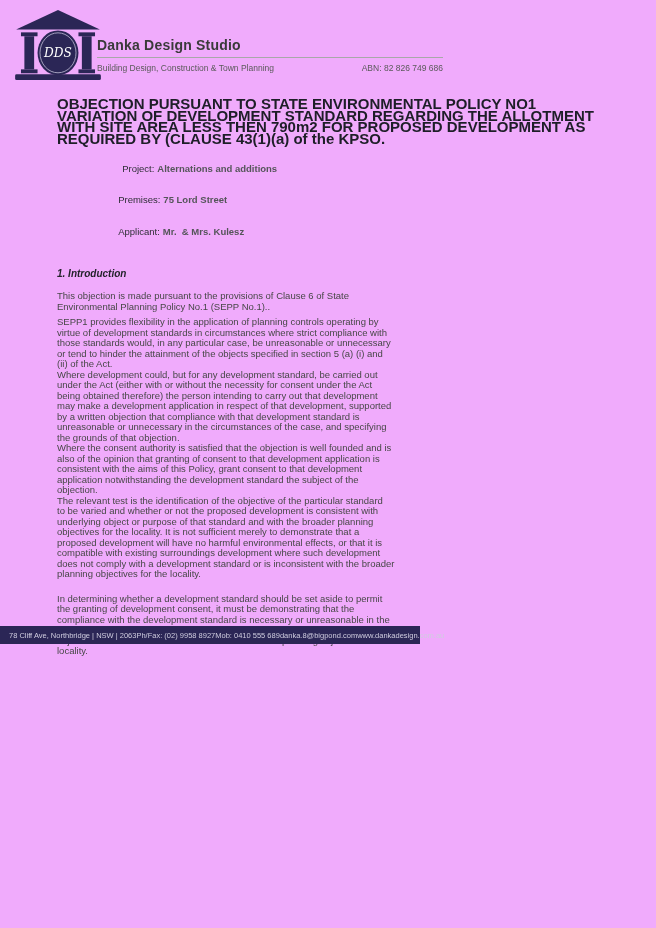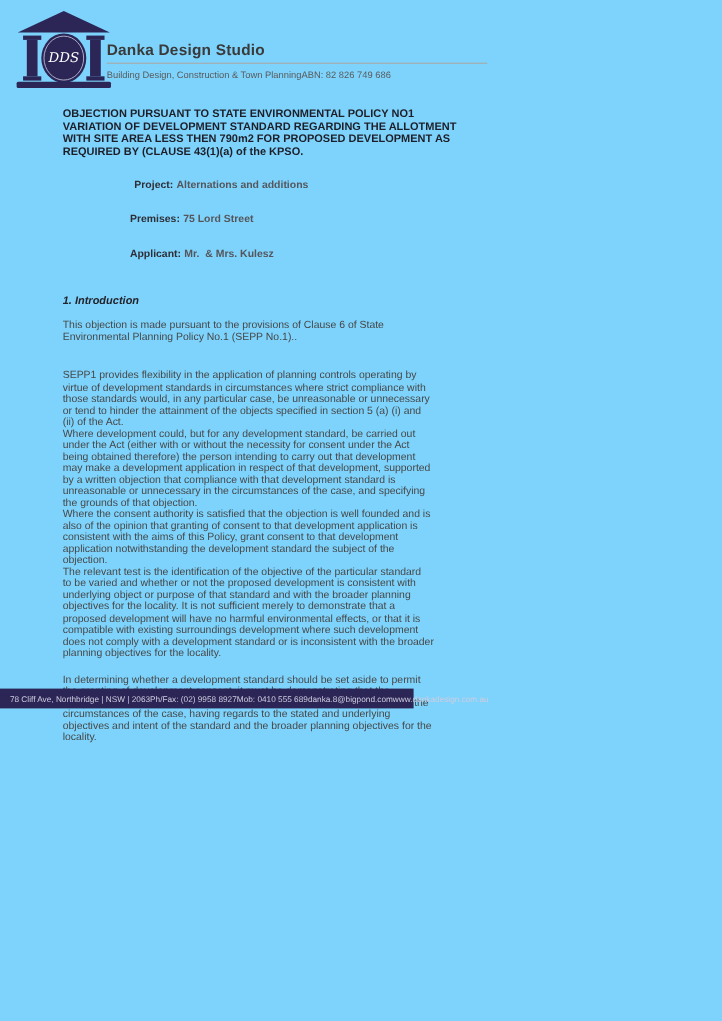--- a/index.html
+++ b/index.html
@@ -1,20 +1,20 @@
 <!DOCTYPE html>
 <html><head>
 <meta charset="utf-8">
 <style>
   html, body { margin: 0; padding: 0; background: #ffffff; }
   .page {
     position: relative;
     width: 656px;
     height: 928px;
-    background: #7dd3fc;
+    background: #f0abfc;
     font-family: "Liberation Sans", sans-serif;
     overflow: hidden;
   }
 
   
   .logo {
     position: absolute;
     left: 14px;
     top: 8px;
     width: 88px;
@@ -33,70 +33,71 @@
     letter-spacing: 0.2px;
   }
   .header-rule {
     margin-top: 4px;
     border: none;
     border-top: 1px solid #a8a8a8;
     height: 0;
   }
   .header-sub {
     display: flex;
+    justify-content: space-between;
     margin-top: 5px;
     font-size: 8.5px;
     color: #5a5a5a;
   }
 
   
   .doc {
     position: absolute;
     left: 57px;
     top: 98px;
     width: 410px;
     color: #474747;
     font-size: 9.5px;
     line-height: 10.5px;
   }
   .title {
     font-weight: bold;
     color: #1e1e28;
-    font-size: 10px;
+    font-size: 15px;
     line-height: 11.6px;
     white-space: pre;
   }
   .meta { margin-top: 9px; }
   .meta-row {
     white-space: pre;
     line-height: 10.5px;
   }
   .meta-row.indent { padding-left: 4px; }
-  .meta-label { font-weight: bold; color: #2e2e36; padding-left: 40px; }
+  .meta-label { font-weight: normal; color: #2e2e36; padding-left: 40px; }
   .meta-value { color: #55555a; margin-left: 3px; font-weight: bold; }
   .heading {
     margin: 21px 0 0 0;
     font-size: 10px;
     font-weight: bold;
     color: #23232b;
     font-style: italic;
   }
   .para {
     margin: 12px 0 0 0;
     white-space: pre;
   }
-  .para + .para { margin-top: 25px; }
+  .para + .para { margin-top: 5px; }
   .para.para-gap { margin-top: 14px; }
 
   
   .footer-bar {
     position: absolute;
     left: 0;
     top: 626px;
-    width: 376px;
+    width: 420px;
     height: 18px;
     background: #2b2656;
     color: #cfccdf;
     font-size: 7.5px;
     display: flex;
     align-items: center;
     justify-content: space-between;
     padding: 0 9px;
     box-sizing: border-box;
     white-space: nowrap;

